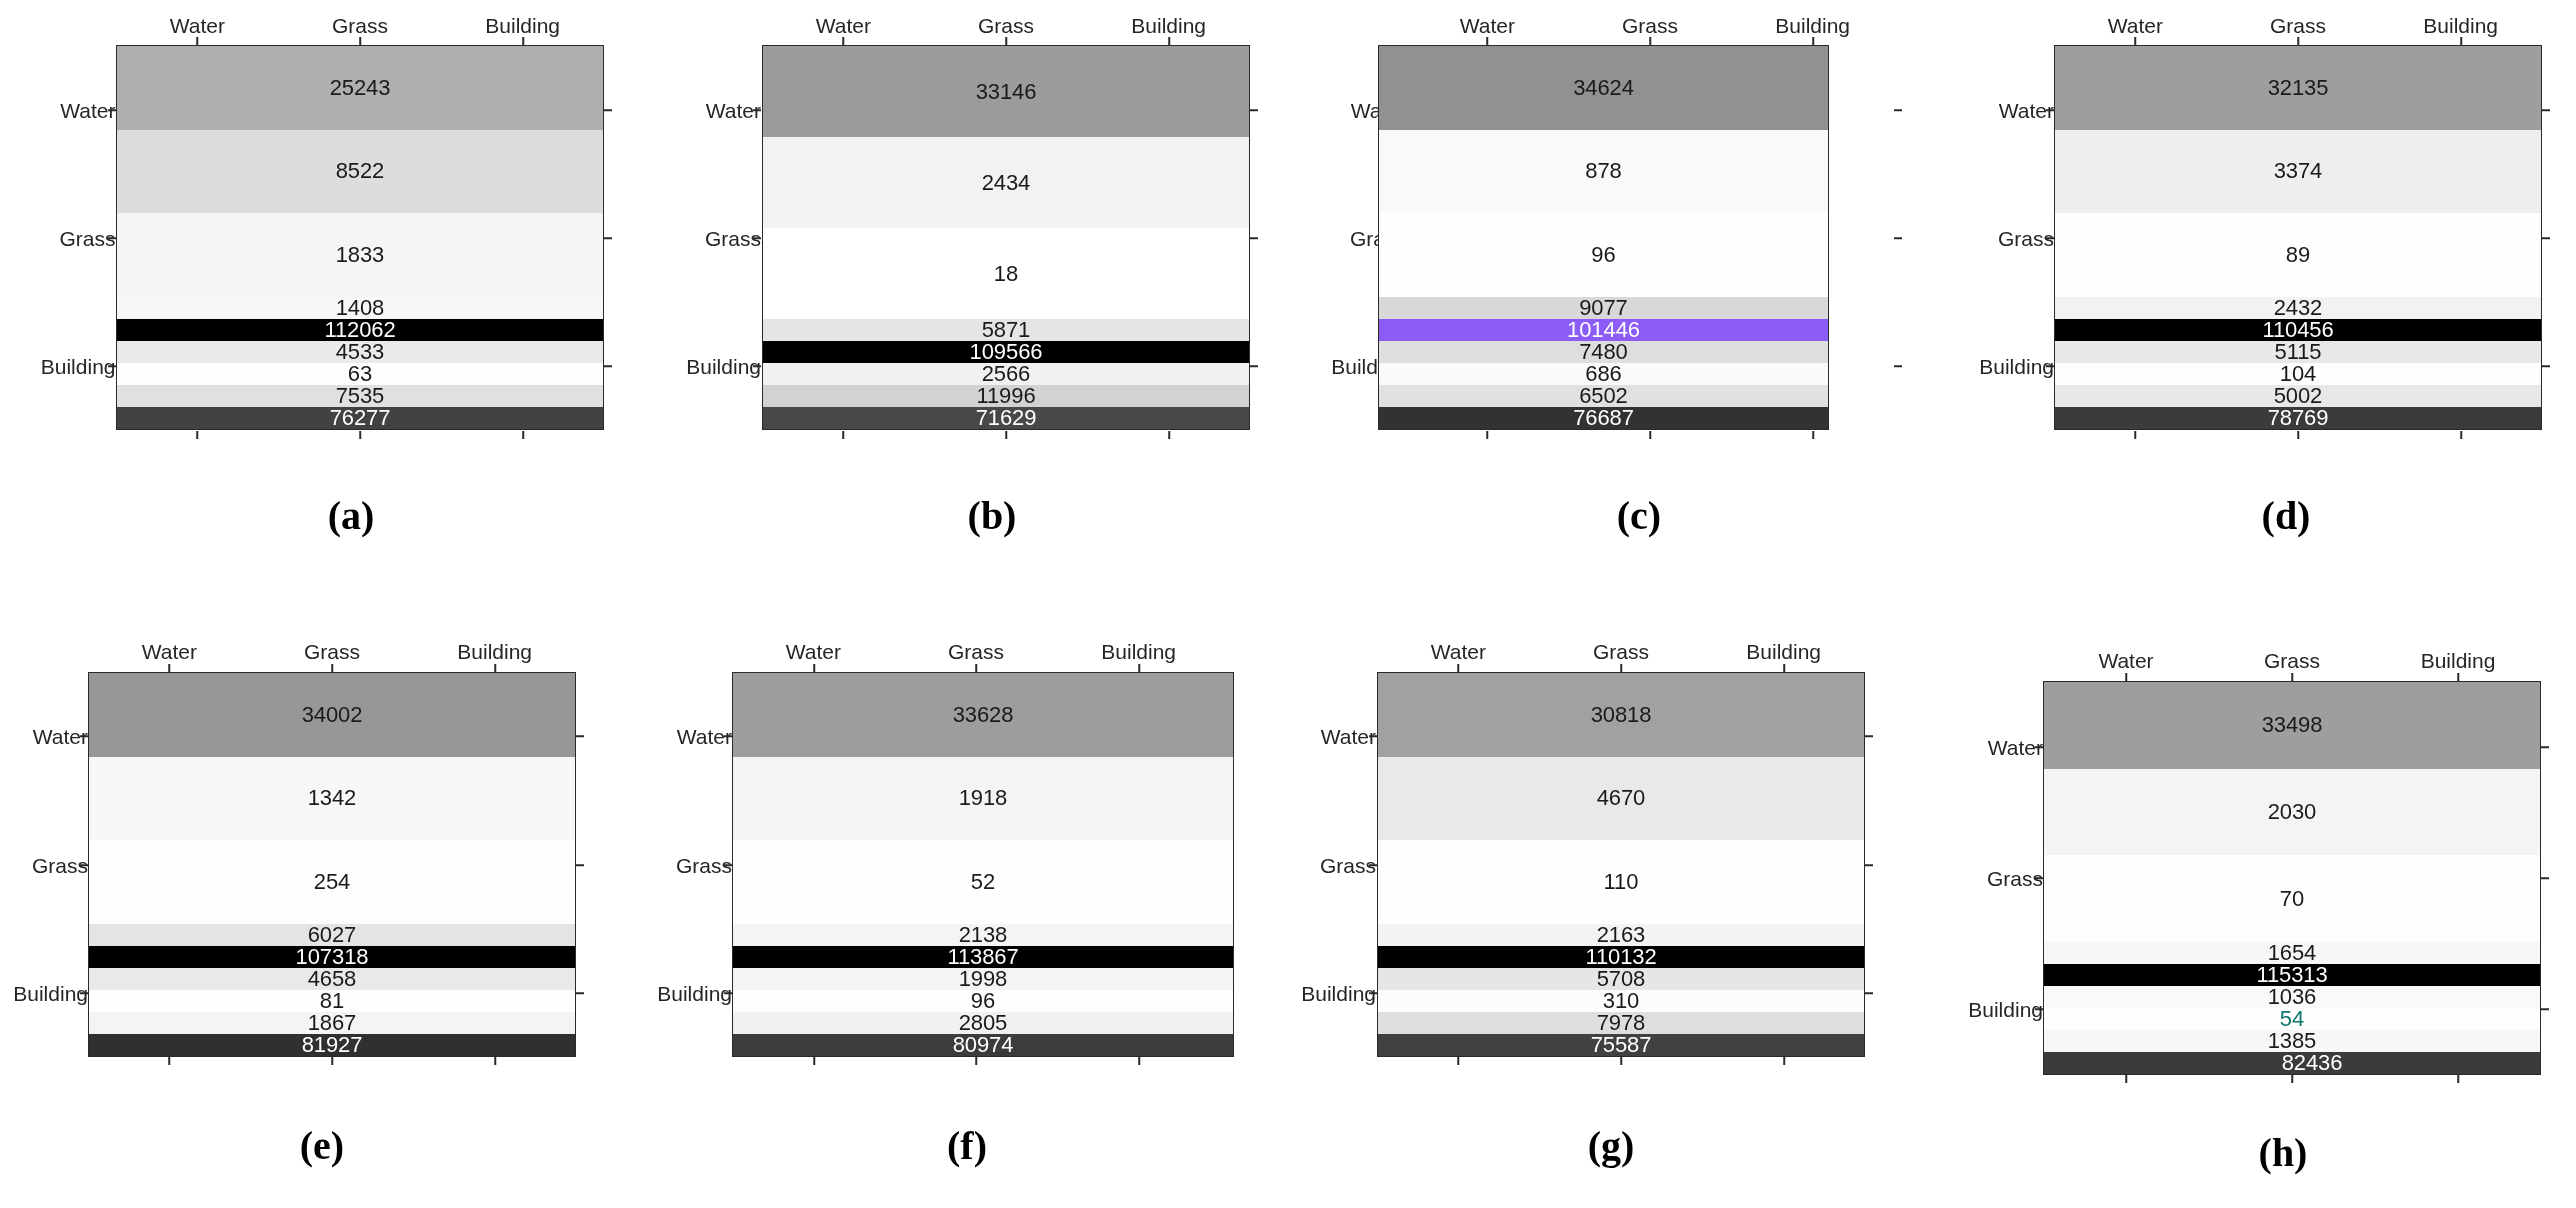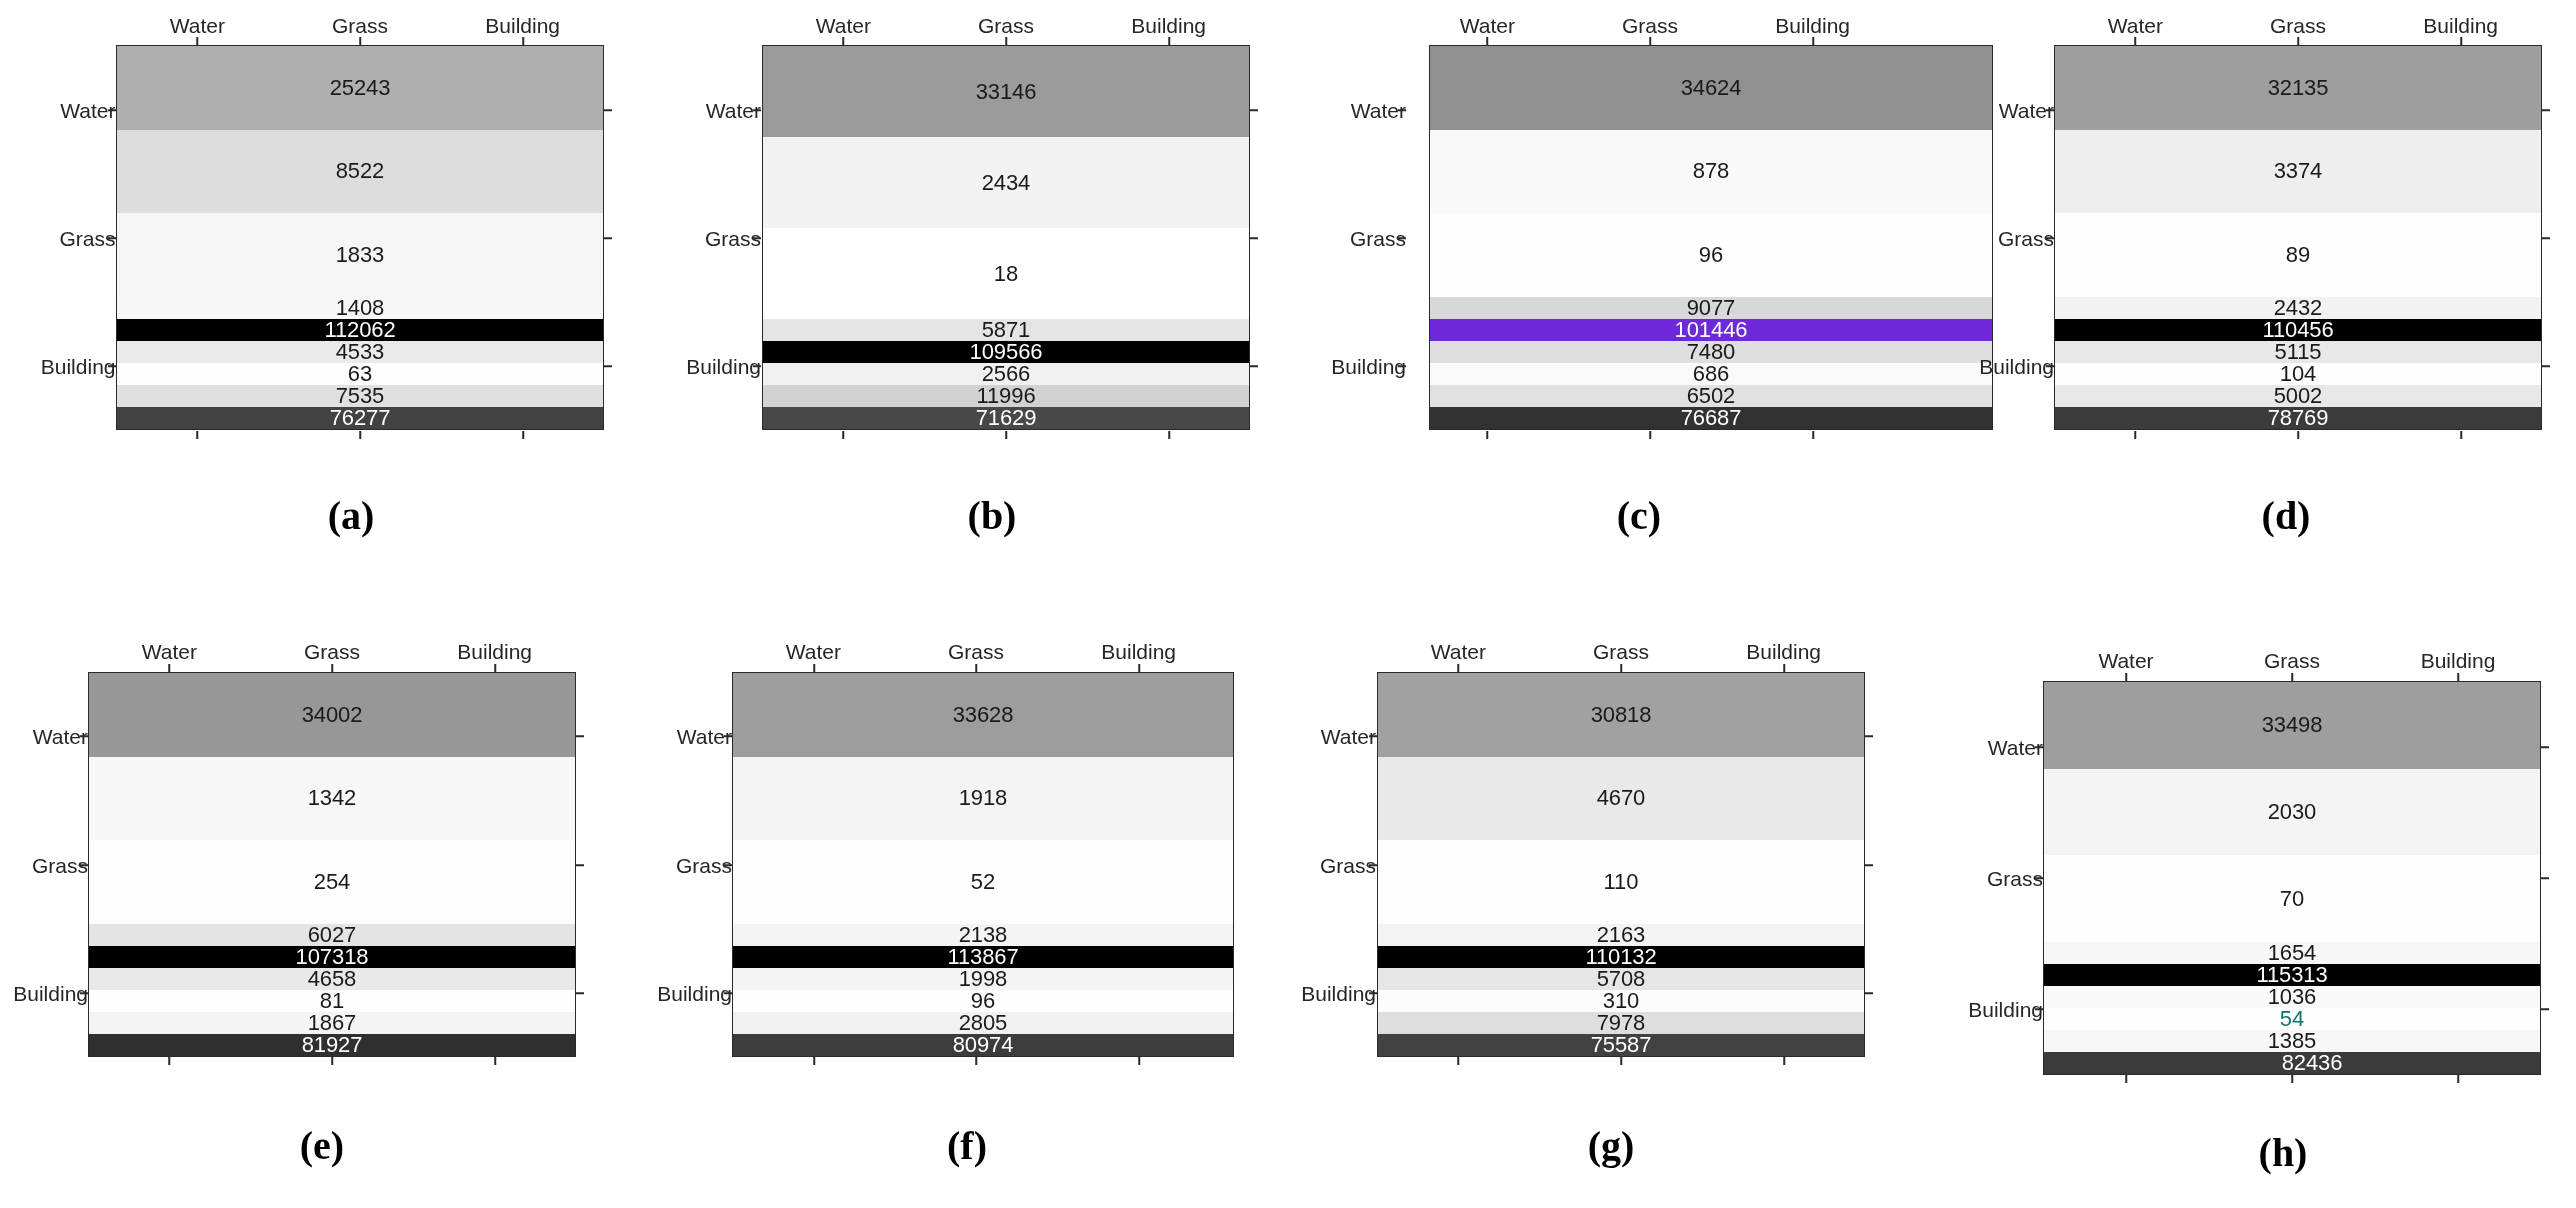--- a/index.html
+++ b/index.html
@@ -166,27 +166,27 @@
       <div class="ytick" style="left: 1894px; top: 238px;"></div>
       <div class="rowlabel" style="left: 1289px; width: 117px; top: 366px;">Building</div>
       <div class="ytick" style="left: 1398px; top: 366px;"></div>
       <div class="ytick" style="left: 1894px; top: 366px;"></div>
       <div class="xtick" style="left: 1487px; top: 37px;"></div>
       <div class="xtick" style="left: 1487px; top: 431px;"></div>
       <div class="xtick" style="left: 1650px; top: 37px;"></div>
       <div class="xtick" style="left: 1650px; top: 431px;"></div>
       <div class="xtick" style="left: 1813px; top: 37px;"></div>
       <div class="xtick" style="left: 1813px; top: 431px;"></div>
-      <div class="gridwrap" style="left: 1429px; top: 45px; width: 564px; height: 385px;">
+      <div class="gridwrap" style="left: 1378px; top: 45px; width: 451px; height: 385px;">
         <div class="grid">
           <div class="cell" style="background: rgb(145, 145, 145); color: rgb(26, 26, 26);">34624</div>
           <div class="cell" style="background: rgb(249, 249, 249); color: rgb(26, 26, 26);">878</div>
           <div class="cell" style="background: rgb(254, 254, 254); color: rgb(26, 26, 26);">96</div>
           <div class="cell" style="background: rgb(216, 216, 216); color: rgb(26, 26, 26);">9077</div>
-          <div class="cell" style="background: #6d28d9; color: rgb(255, 255, 255);">101446</div>
+          <div class="cell" style="background: #8b5cf6; color: rgb(255, 255, 255);">101446</div>
           <div class="cell" style="background: rgb(222, 222, 222); color: rgb(26, 26, 26);">7480</div>
           <div class="cell" style="background: rgb(250, 250, 250); color: rgb(26, 26, 26);">686</div>
           <div class="cell" style="background: rgb(225, 225, 225); color: rgb(26, 26, 26);">6502</div>
           <div class="cell" style="background: rgb(50, 50, 50); color: rgb(255, 255, 255);">76687</div>
         </div>
       </div>
       <div class="sublabel" style="left: 1639px; top: 496px;">(c)</div>
     </div>
     <div class="panel" style="left: 0px; top: 0px;">
       <div class="colhdrs" style="left: 2054px; top: 14.6px; width: 488px;">

